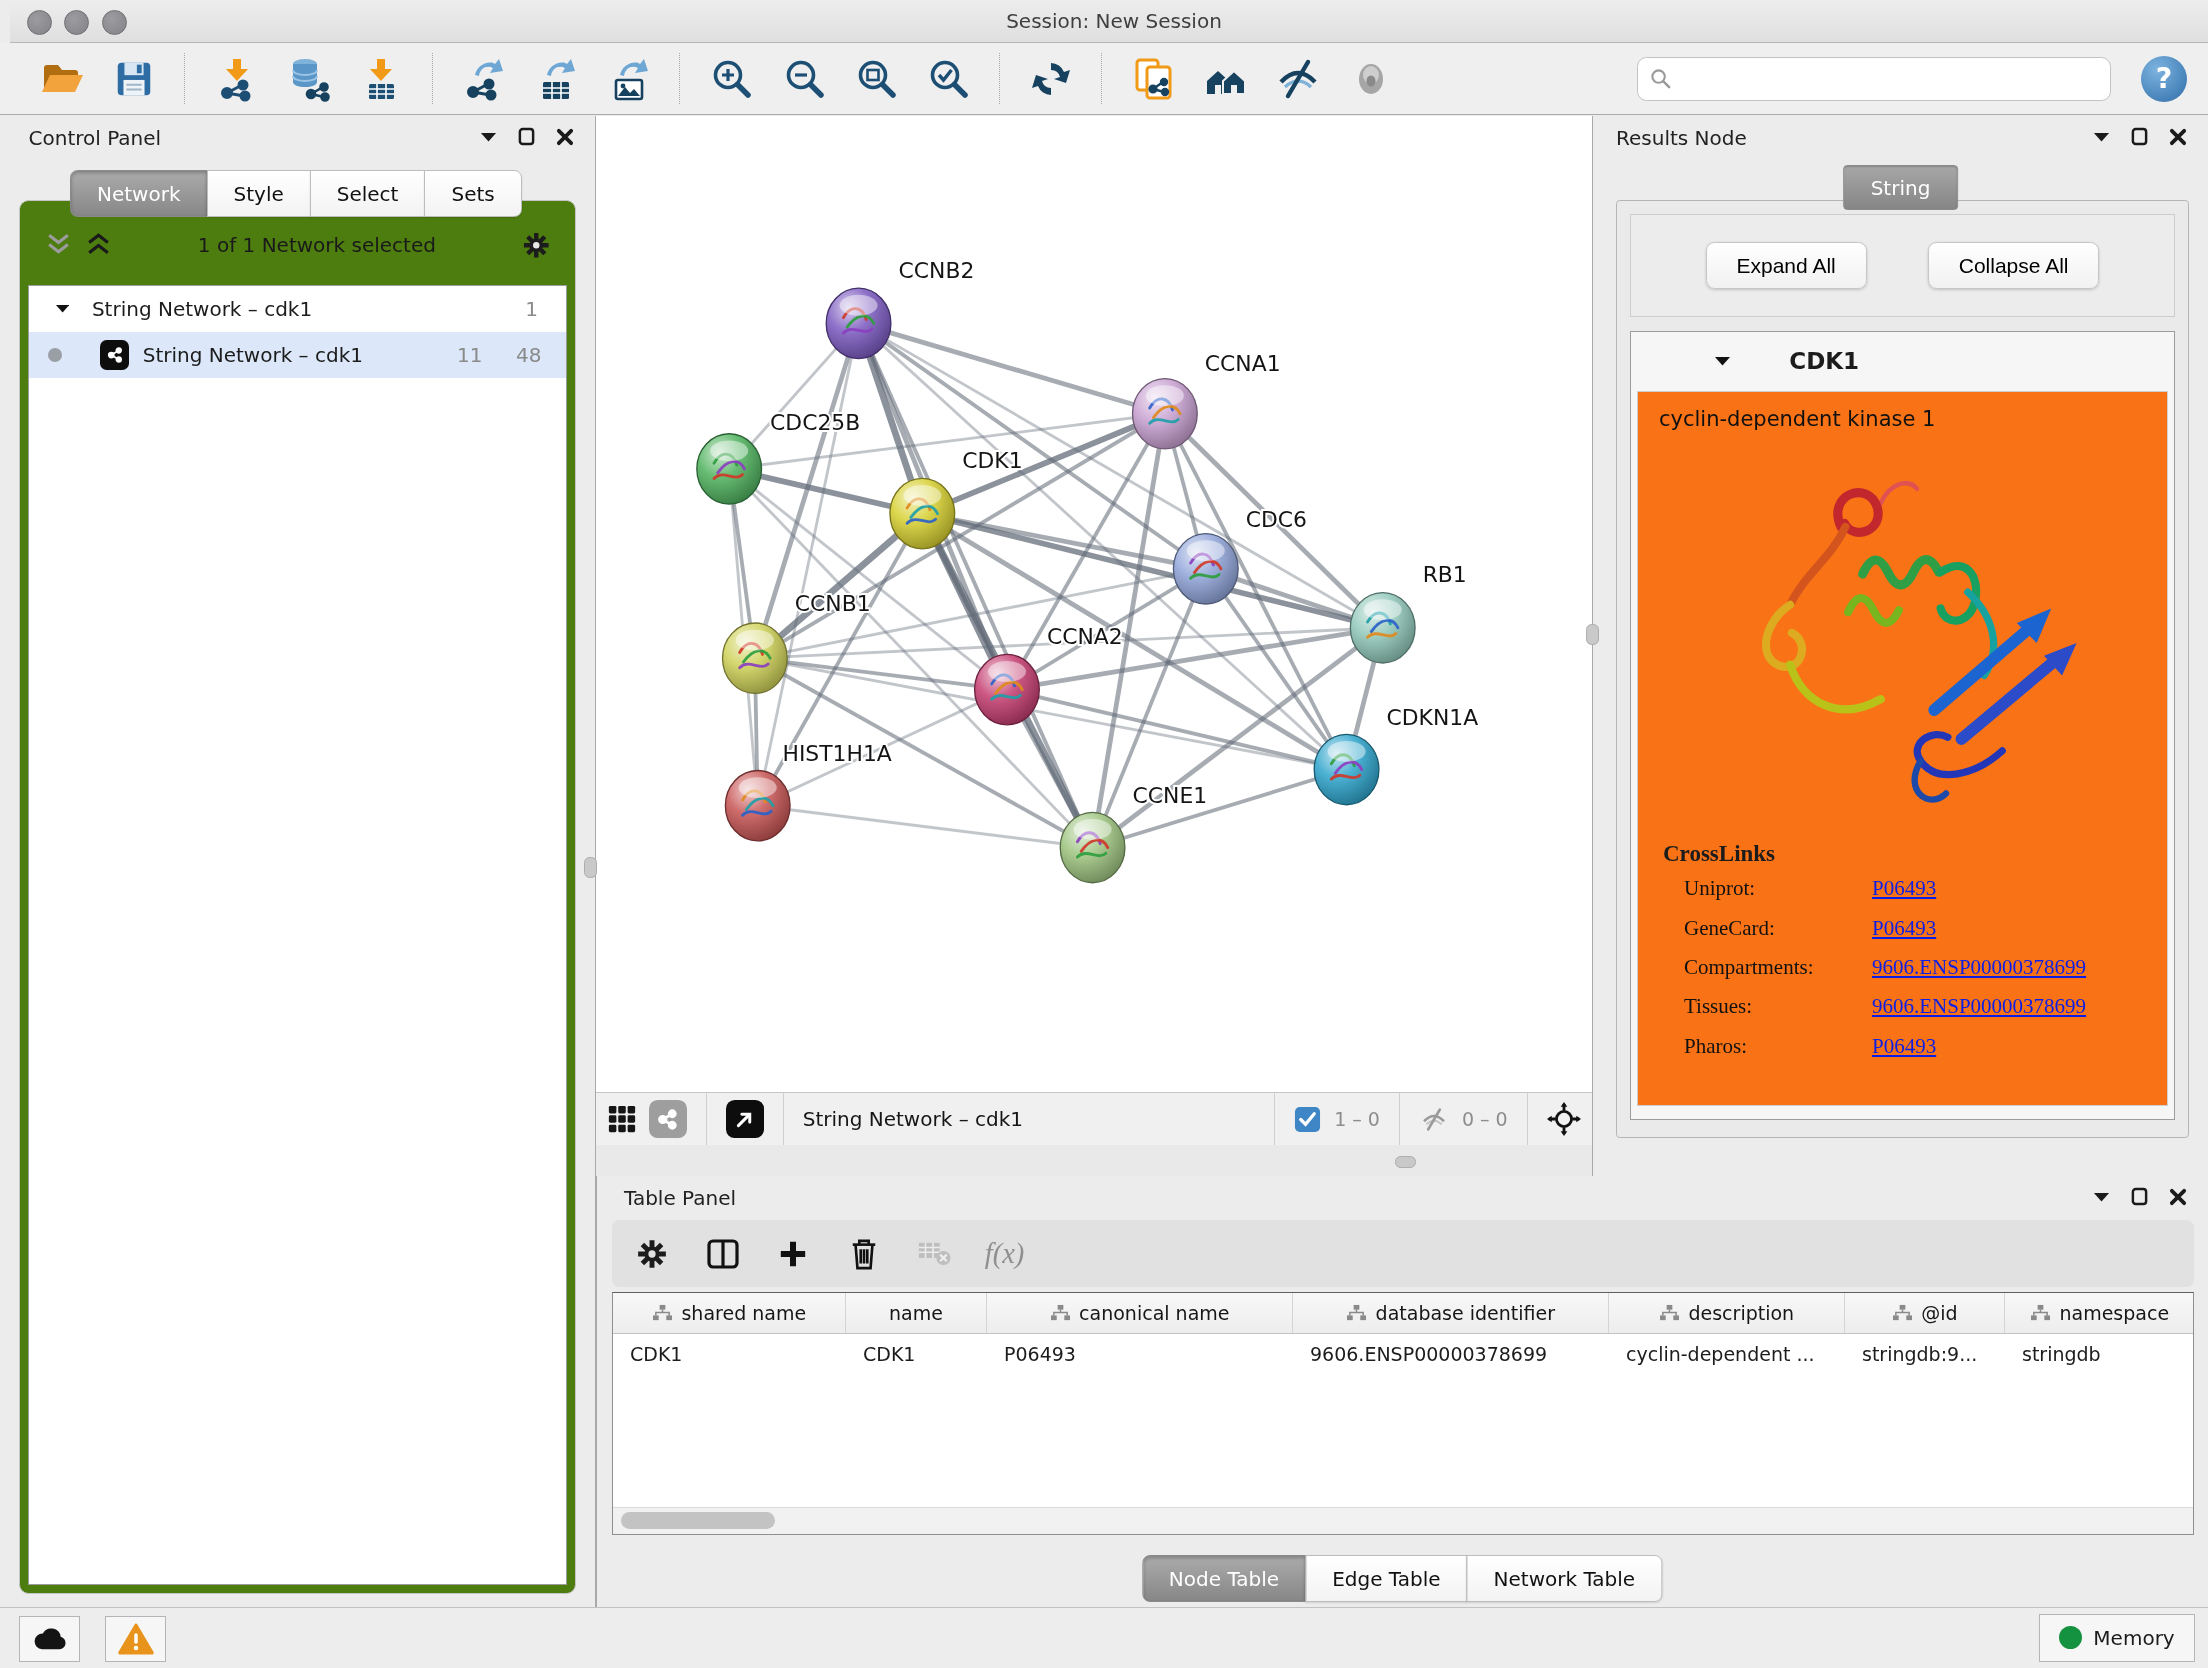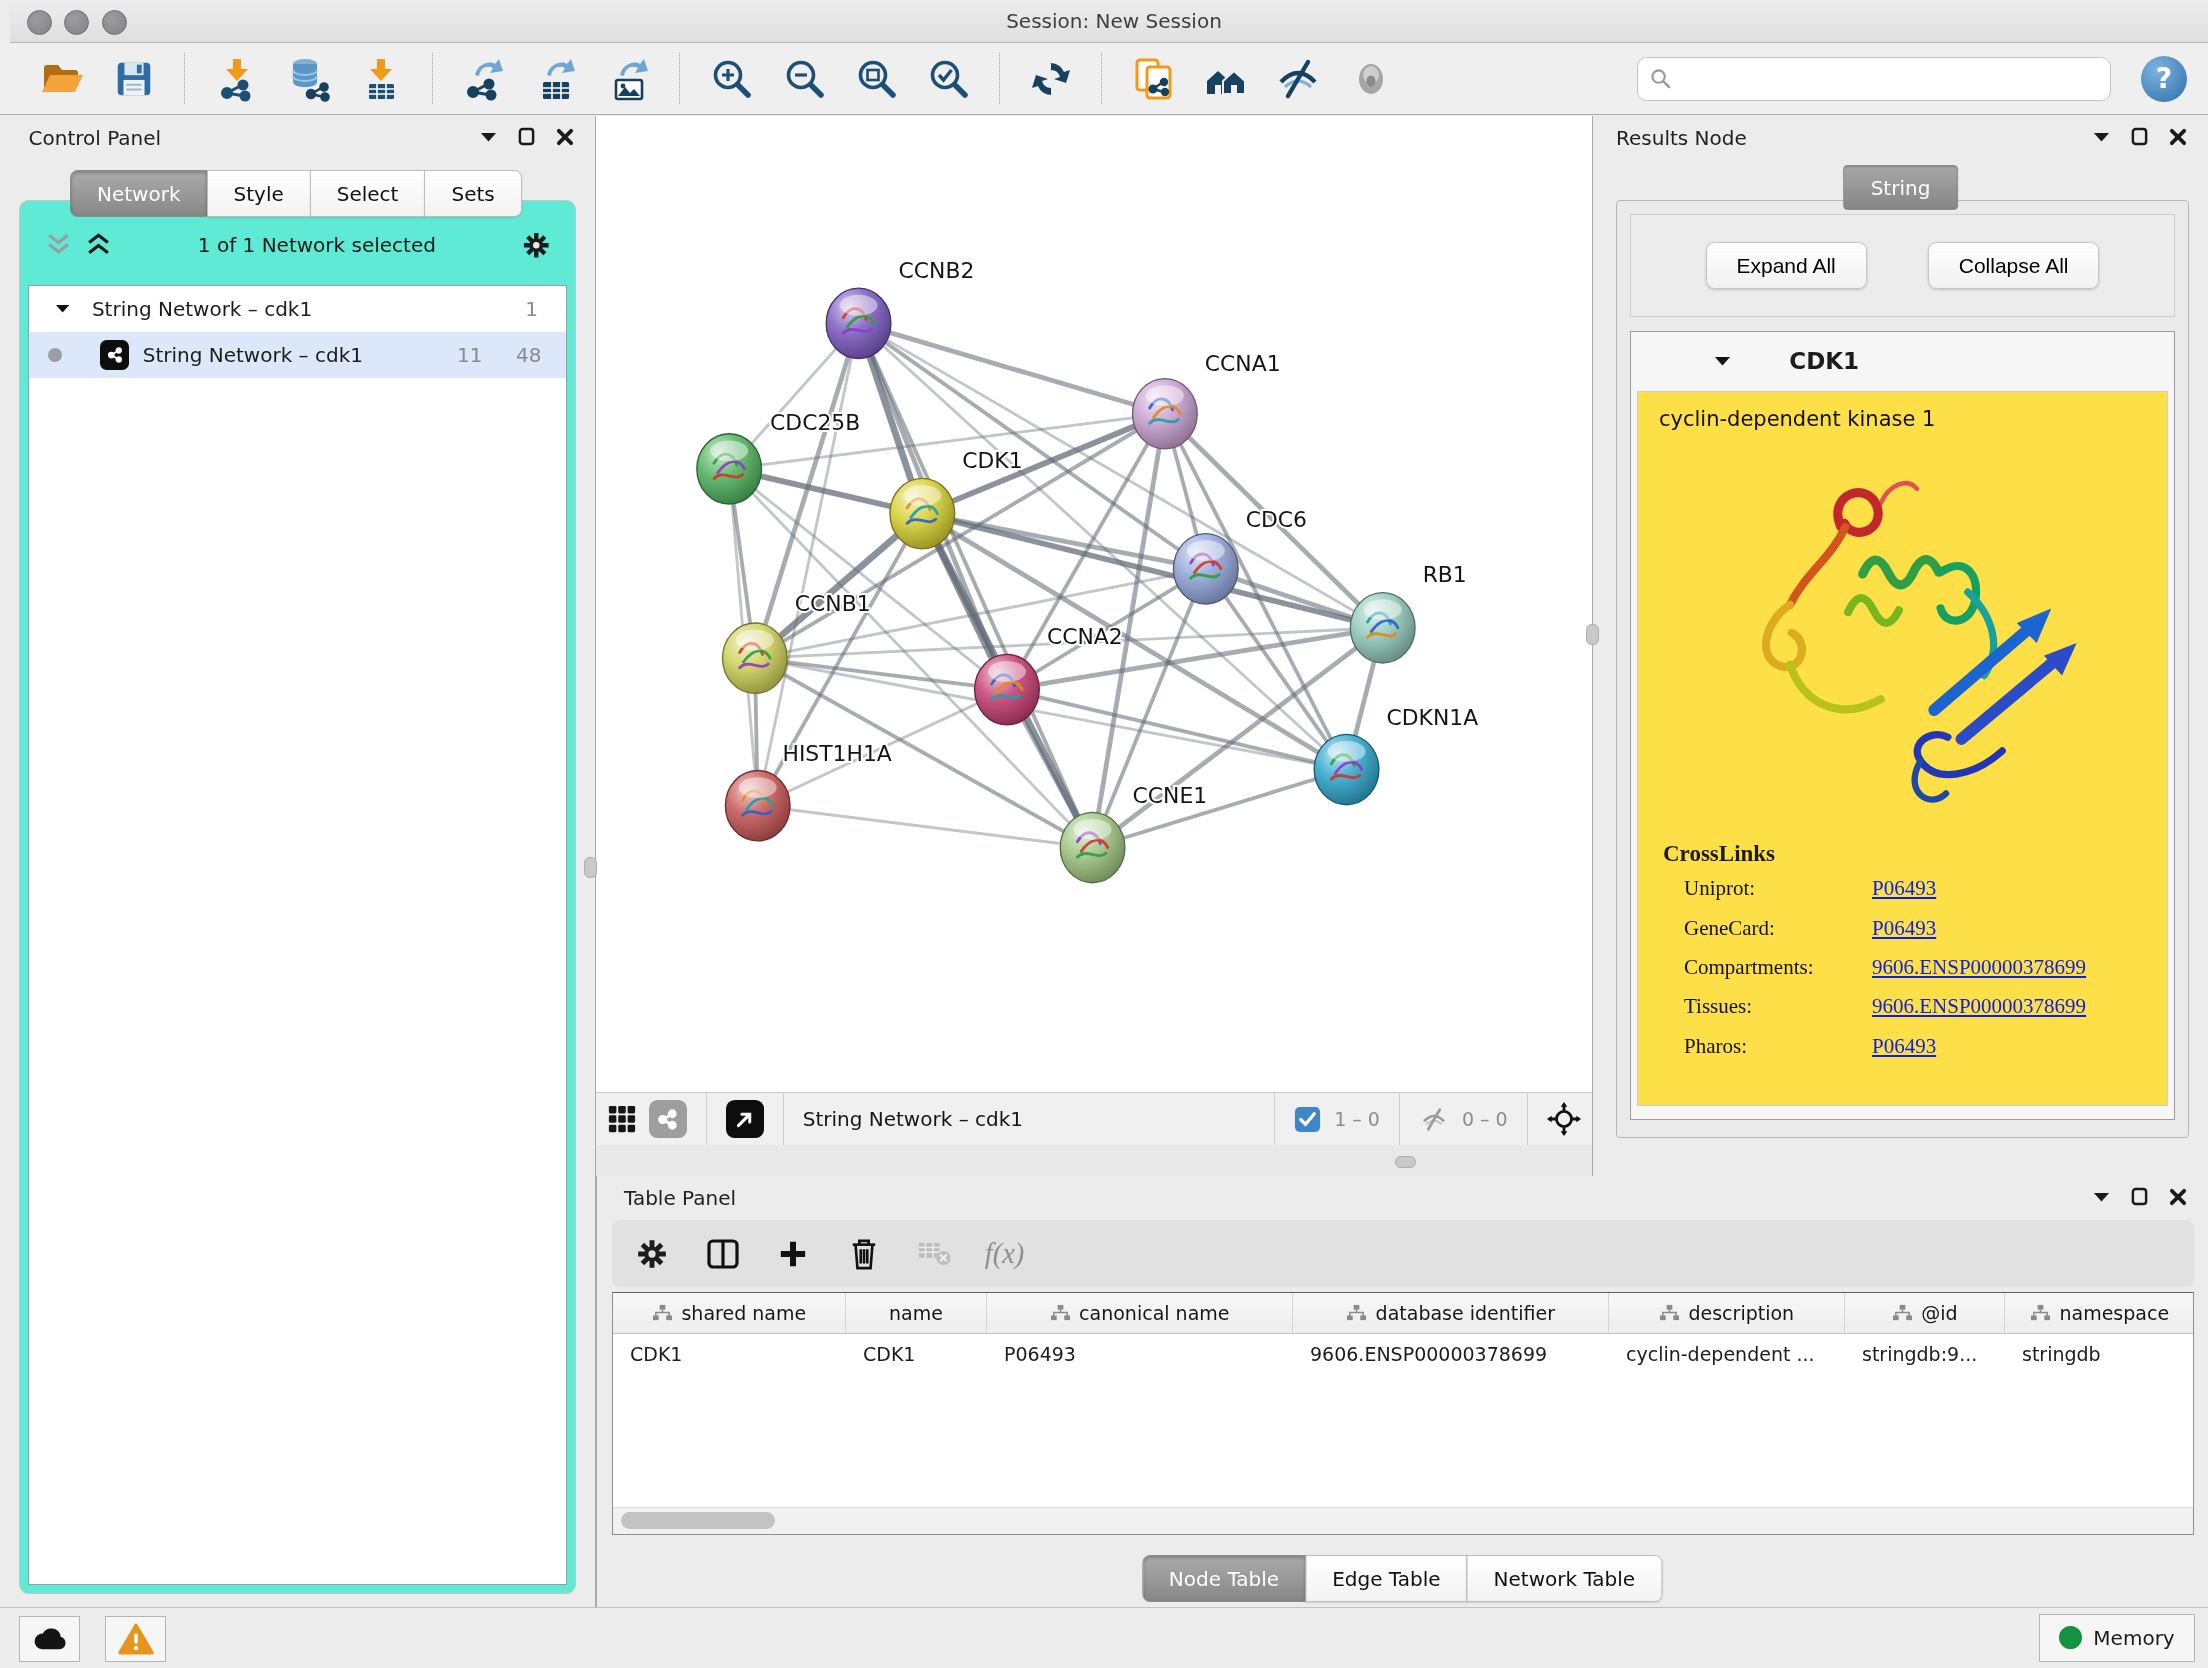--- a/index.html
+++ b/index.html
@@ -34,21 +34,21 @@
   .panel-title{position:absolute;left:28.5px;top:9.5px;font-size:20px;color:#222;}
   .win-ctrls{position:absolute;right:21px;top:11.4px;display:flex;gap:21px;align-items:center;}
   .seg-tabs{position:absolute;display:flex;z-index:3;text-align:right;}
   .cp-tabs{left:71px;top:54px;}
   .seg-tab{height:45px;display:flex;align-items:center;padding:0 26px;font-size:20px;background:linear-gradient(#ffffff,#f3f3f3);
            border:1px solid #bdbdbd;margin-left:-1px;color:#111;box-shadow:0 1px 1.9px rgba(0,0,0,.12);}
   .seg-tab:first-child{border-radius:7.6px 0 0 7.6px;}
   .seg-tab:last-child{border-radius:0 7.6px 7.6px 0;}
   .seg-tab.active{background:linear-gradient(#ababab,#878787);color:#fff;border-color:#8a8a8a;
                   box-shadow:inset 0 1.9px 3.8px rgba(0,0,0,.25);}
-  .cp-box{position:absolute;left:19px;right:19px;top:84px;bottom:13.3px;background:#5eead4;
+  .cp-box{position:absolute;left:19px;right:19px;top:84px;bottom:13.3px;background:#4d7c0f;
           border:1px solid #c5c5c5;border-radius:9.5px;}
   .cp-status{position:absolute;left:0;top:13.3px;width:100%;height:61px;display:flex;align-items:center;padding:0 25px;box-sizing:border-box;}
   .cp-status .label{flex:1;text-align:center;font-size:20px;color:#1a1a1a;}
   .cp-list{position:absolute;left:7.6px;right:7.6px;top:84px;bottom:7.6px;background:#fff;border:1px solid #9c9c9c;}
   .tree-row{height:46px;display:flex;align-items:center;font-size:20px;}
   .tree-row.root{padding:0 28.5px 0 27px;}
   .tree-row.child{background:#dce8f9;padding:0 25px 0 19px;}
   .tree-count{color:#8a8a8a;}
   .dot{width:14.3px;height:14.3px;border-radius:50%;background:#9a9fa5;}
   .badge-icon{width:29.5px;height:29.5px;border-radius:6.7px;background:#0d0d0d;display:flex;align-items:center;justify-content:center;}
@@ -69,21 +69,21 @@
           background:linear-gradient(#a7a7a7,#868686);color:#fff;font-size:20px;padding:9.5px 27px;border-radius:4px;
           border:1px solid #8a8a8a;box-shadow:inset 0 1px 1.9px rgba(0,0,0,.2);}
   .rp-outer{position:absolute;left:23px;right:19px;top:84px;height:938px;background:#eaeaea;
             border:1px solid #b5b5b5;border-radius:3.8px;box-sizing:border-box;padding:13.3px;}
   .rp-buttons{border:1px solid #cdcdcd;background:#ececec;height:103px;display:flex;align-items:center;justify-content:center;gap:61px;box-sizing:border-box;}
   .rp-btn{background:linear-gradient(#ffffff,#f1f1f1);border:1px solid #c6c6c6;border-radius:8.6px;
           font-size:21px;padding:10.5px 30px;box-shadow:0 1px 2.9px rgba(0,0,0,.18);}
   .rp-cdk{margin-top:13.3px;border:1px solid #9c9c9c;background:#f6f6f6;height:789px;box-sizing:border-box;}
   .cdk-header{height:59px;display:flex;align-items:center;gap:59px;padding-left:84px;}
   .cdk-name{font-size:23px;font-weight:bold;}
-  .cdk-content{margin:0 5.7px 5.7px;border:1px solid #cfcfcf;background:#fde047;height:715px;box-sizing:border-box;overflow:hidden;}
+  .cdk-content{margin:0 5.7px 5.7px;border:1px solid #cfcfcf;background:#f97316;height:715px;box-sizing:border-box;overflow:hidden;}
   .cdk-desc{font-size:21px;margin:15px 0 0 21px;color:#111;}
   .structure{display:block;margin:7.6px auto 0;}
   .xl-title{font-family:"Liberation Serif","DejaVu Serif",serif;font-weight:bold;font-size:23px;margin:3.8px 0 9.5px 25px;}
   .xl-row{display:flex;margin:0 0 14.3px 46px;font-family:"Liberation Serif","DejaVu Serif",serif;font-size:21px;}
   .xl-label{width:188px;color:#111;}
   .xl-value{color:#0b1ee8;text-decoration:underline;}
   
   .table-panel{position:absolute;left:596px;top:1060px;width:1612px;height:432px;background:#ececec;
                border-left:1px solid #a9a9a9;box-sizing:border-box;}
   .tp-toolbar{position:absolute;left:15px;right:14.3px;top:44px;height:67px;background:#e1e1e1;border-radius:7.6px;

